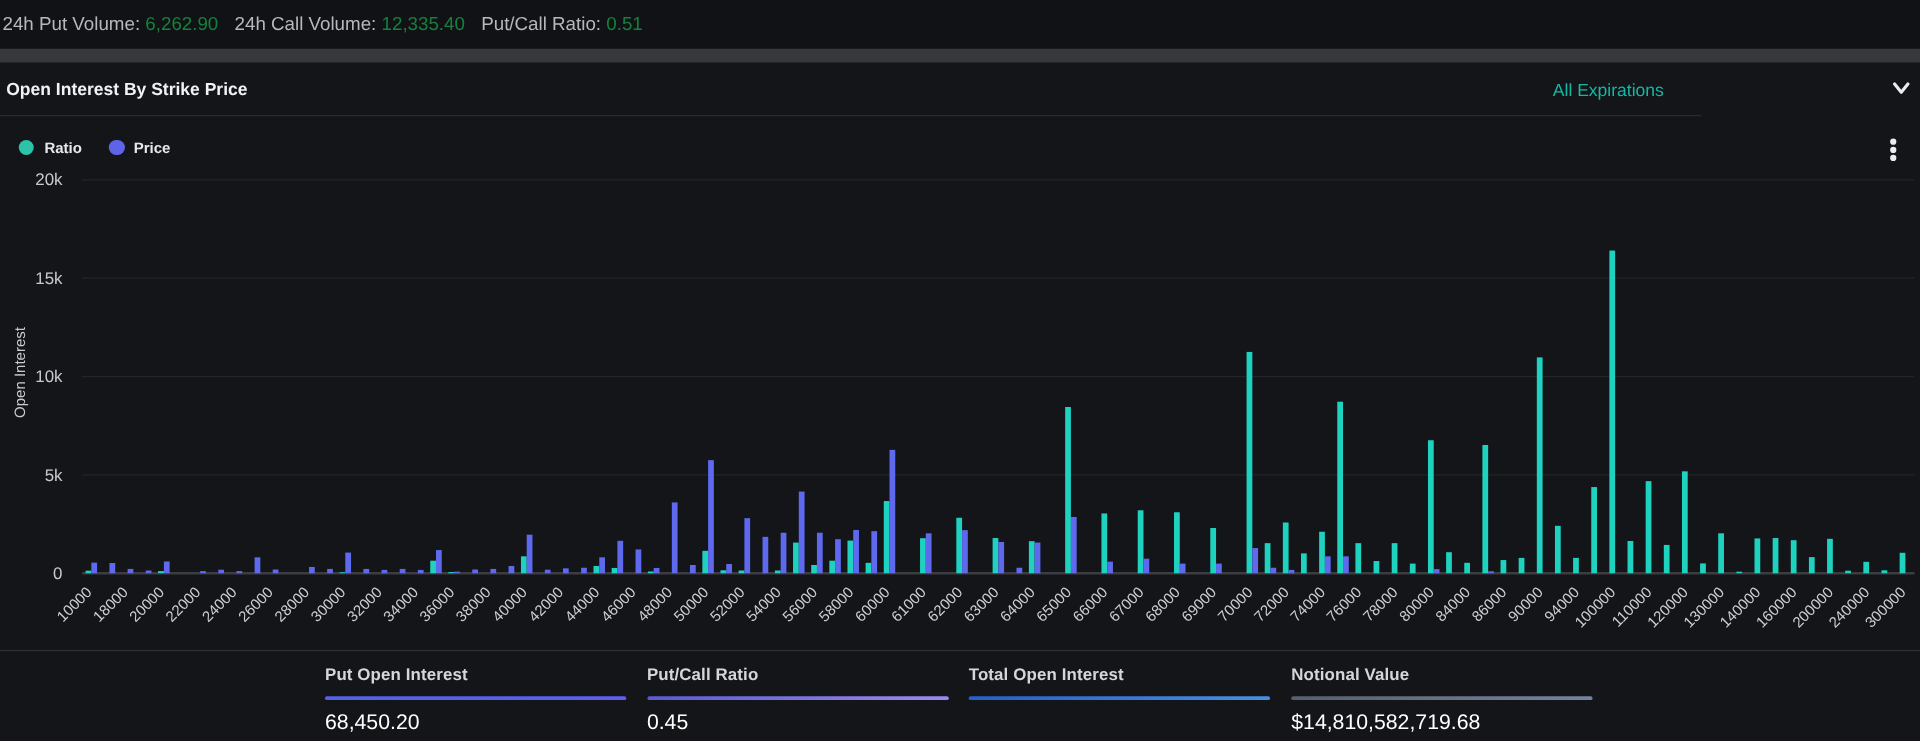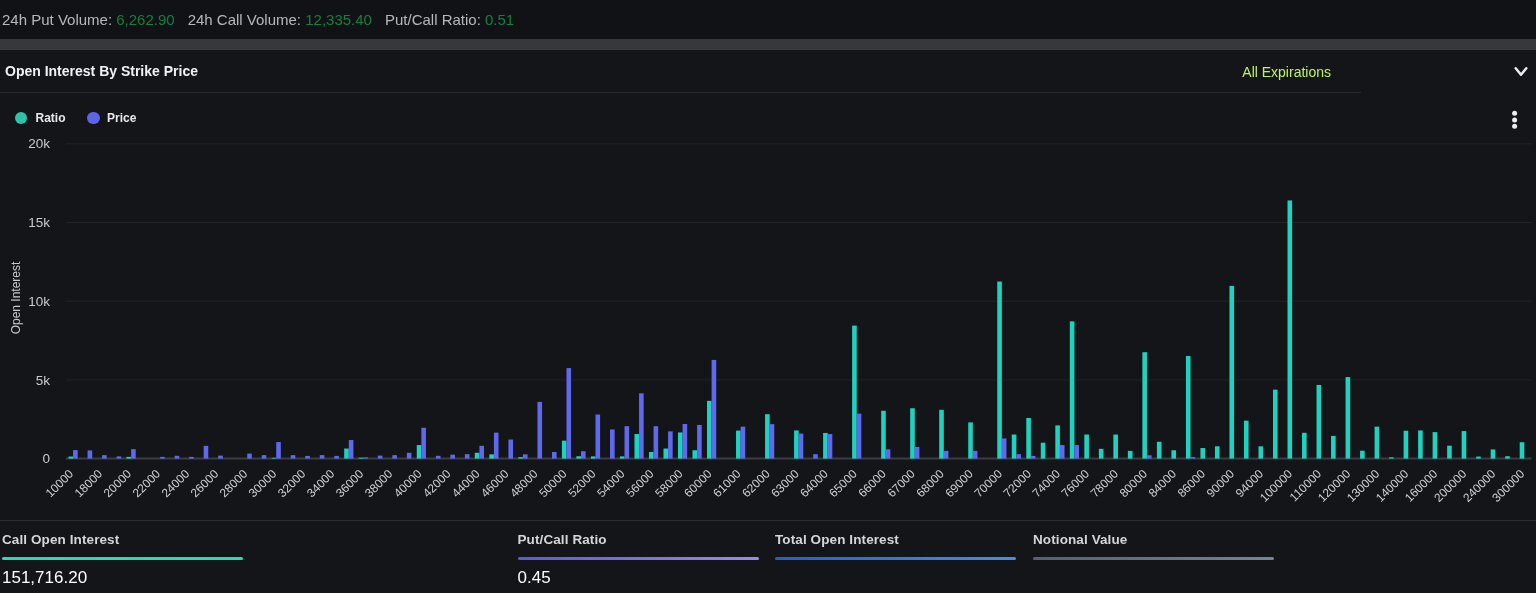--- a/index.html
+++ b/index.html
@@ -1,20 +1,20 @@
 <!DOCTYPE html>
 <html><head><meta charset="utf-8"><style>
 *{margin:0;padding:0;box-sizing:border-box}
 body{width:1536px;height:593px;background:#141519;font-family:"Liberation Sans",sans-serif;overflow:hidden;position:relative}
 .topbar{position:absolute;left:0;top:0;width:1536px;height:39px;background:#111216;color:#b7b8bc;font-size:15px;line-height:39px}
 .topbar b{color:#15803d;font-weight:400}
 .strip{position:absolute;left:0;top:39px;width:1536px;height:10.5px;background:#37383c}
 .hdr{position:absolute;left:0;top:49.5px;width:1361px;height:43.5px;border-bottom:1px solid #2a2b2f}
 .hdr .t{position:absolute;left:5px;top:13px;font-size:14px;font-weight:700;color:#f2f2f4}
-.hdr .r{position:absolute;right:30px;top:14px;font-size:14px;color:#bef264}
+.hdr .r{position:absolute;right:30px;top:14px;font-size:14px;color:#14b8a6}
 .chev{position:absolute;left:1513.5px;top:15px}
 .legend{position:absolute;left:0;top:110px;height:16px}
 .dot{position:absolute;width:12.5px;height:12.5px;border-radius:50%;top:1.8px}
 .leg-t{position:absolute;top:1px;font-size:12px;font-weight:700;color:#e8e8ea}
 .kebab{position:absolute;left:1509px;top:110px}
 .stats{position:absolute;left:0;top:520px;width:1536px;height:73px;border-top:1px solid #2e2f33}
 .col{position:absolute;top:0;width:241px}
 .col .ttl{margin-top:11px;font-size:13.5px;line-height:15px;font-weight:700;color:#d6d6d9;letter-spacing:.1px}
 .col .ul{margin-top:10px;height:3px;border-radius:2px}
 .col .val{margin-top:9px;font-size:17px;line-height:17px;color:#fff}
@@ -223,30 +223,31 @@
 <text transform="rotate(-45 1322.1 474.5)" x="1322.1" y="474.5" text-anchor="end" font-size="12" fill="#cdced1" font-family="Liberation Sans, sans-serif">110000</text>
 <text transform="rotate(-45 1351.2 474.5)" x="1351.2" y="474.5" text-anchor="end" font-size="12" fill="#cdced1" font-family="Liberation Sans, sans-serif">120000</text>
 <text transform="rotate(-45 1380.2 474.5)" x="1380.2" y="474.5" text-anchor="end" font-size="12" fill="#cdced1" font-family="Liberation Sans, sans-serif">130000</text>
 <text transform="rotate(-45 1409.2 474.5)" x="1409.2" y="474.5" text-anchor="end" font-size="12" fill="#cdced1" font-family="Liberation Sans, sans-serif">140000</text>
 <text transform="rotate(-45 1438.2 474.5)" x="1438.2" y="474.5" text-anchor="end" font-size="12" fill="#cdced1" font-family="Liberation Sans, sans-serif">160000</text>
 <text transform="rotate(-45 1467.3 474.5)" x="1467.3" y="474.5" text-anchor="end" font-size="12" fill="#cdced1" font-family="Liberation Sans, sans-serif">200000</text>
 <text transform="rotate(-45 1496.3 474.5)" x="1496.3" y="474.5" text-anchor="end" font-size="12" fill="#cdced1" font-family="Liberation Sans, sans-serif">240000</text>
 <text transform="rotate(-45 1525.3 474.5)" x="1525.3" y="474.5" text-anchor="end" font-size="12" fill="#cdced1" font-family="Liberation Sans, sans-serif">300000</text>
 </svg>
 <div class="stats">
-  <div class="col" style="left:2px">
-      <div class="ttl">Call Open Interest</div>
-      <div class="ul" style="background:linear-gradient(90deg,#2bd8b8,#27ddb0)"></div>
-      <div class="val">151,716.20</div>
+  <div class="col" style="left:260px">
+      <div class="ttl">Put Open Interest</div>
+      <div class="ul" style="background:linear-gradient(90deg,#5262e2,#5e5ef0)"></div>
+      <div class="val">68,450.20</div>
     </div>
   <div class="col" style="left:517.5px">
       <div class="ttl">Put/Call Ratio</div>
       <div class="ul" style="background:linear-gradient(90deg,#5c5ad2,#9a8aec)"></div>
       <div class="val">0.45</div>
     </div>
   <div class="col" style="left:775px">
       <div class="ttl">Total Open Interest</div>
       <div class="ul" style="background:linear-gradient(90deg,#2460c8,#4a8ee0)"></div>
     </div>
   <div class="col" style="left:1033px">
       <div class="ttl">Notional Value</div>
       <div class="ul" style="background:linear-gradient(90deg,#565f72,#76839c)"></div>
+      <div class="val">$14,810,582,719.68</div>
     </div>
 </div>
 </body></html>

